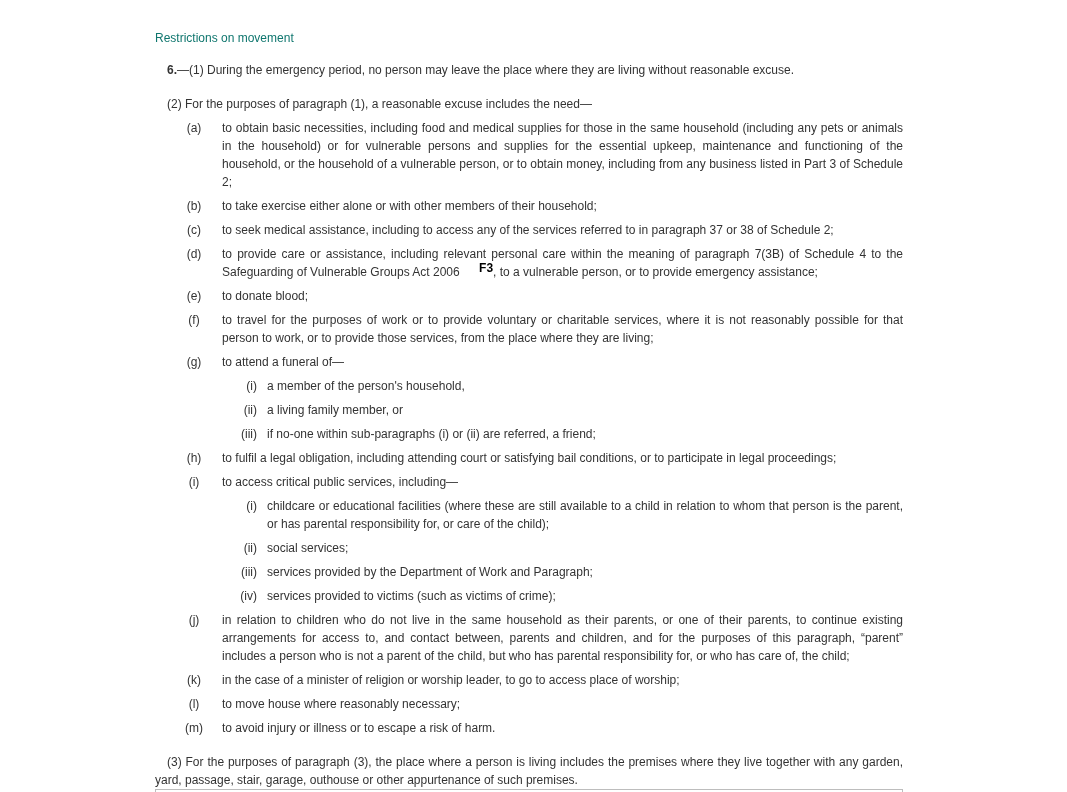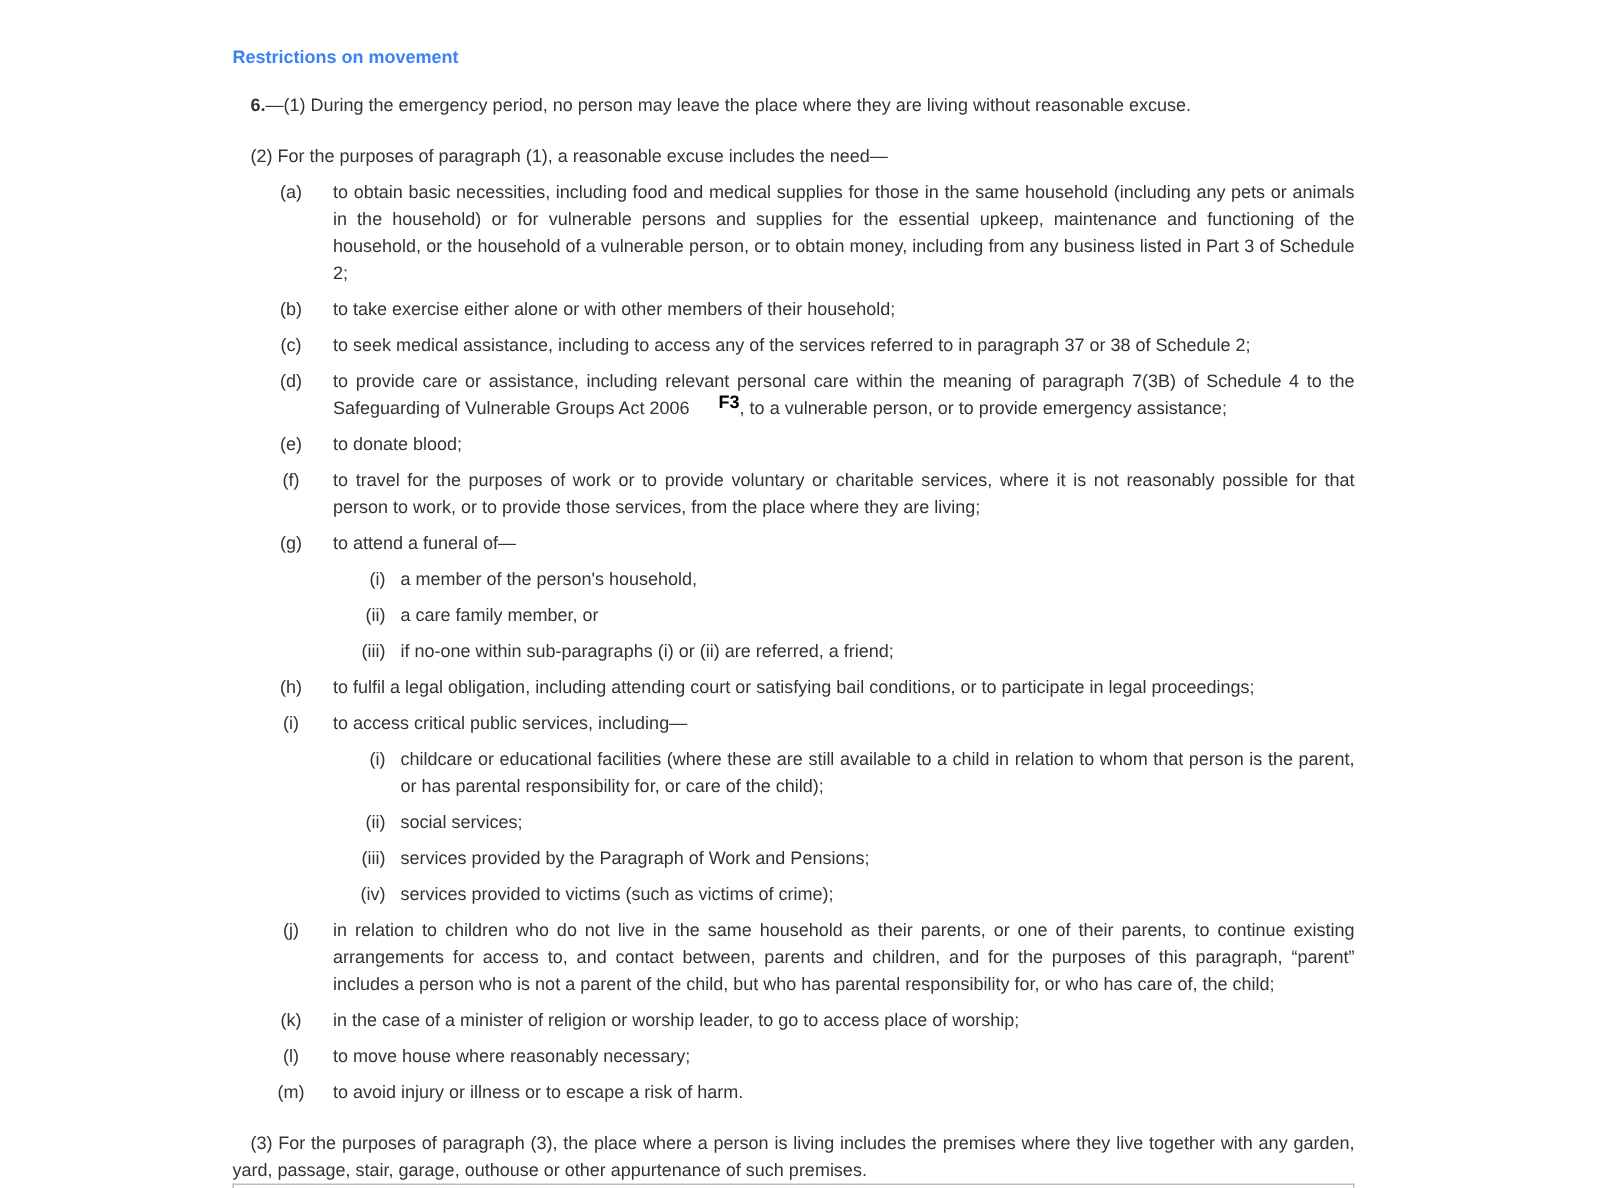--- a/index.html
+++ b/index.html
@@ -2,21 +2,21 @@
 <html><head>
 <meta charset="utf-8">
 <style>
   html, body { margin: 0; padding: 0; background: #ffffff; }
   body {
     width: 1067px; height: 792px; overflow: hidden; position: relative;
     font-family: "Liberation Sans", sans-serif;
     font-size: 12px; color: #333333;
   }
   .doc { position: absolute; left: 155px; top: 31px; width: 748px; }
-  .heading { font-weight: bold; color: #3b82f6; font-size: 12px; line-height: 14px; height: 14px; margin-bottom: 8px; }
+  .heading { font-weight: normal; color: #0f766e; font-size: 12px; line-height: 14px; height: 14px; margin-bottom: 8px; }
   .para { line-height: 18px; margin: 16px 0 6px 12px; }
   .para b { font-weight: bold; color: #333; }
   .para.flush { margin-left: 0; text-indent: 12px; text-align: justify; }
   .item { position: relative; line-height: 18px; margin-bottom: 6px; padding-left: 67px; text-align: justify; }
   .item .num { position: absolute; left: 24px; width: 30px; text-align: center; }
   .sub { position: relative; line-height: 18px; margin-bottom: 6px; padding-left: 112px; text-align: justify; }
   .sub .num { position: absolute; left: 76px; width: 26px; text-align: right; }
   .fn { font-weight: bold; font-size: 12px; position: relative; top: -4px; color: #000; padding-left: 16px; }
   .box { position: absolute; left: 155px; top: 789px; width: 746px; height: 20px; border: 1px solid #bdbdbd; border-bottom: none; }
 </style>
@@ -30,27 +30,27 @@
   <div class="para">(2) For the purposes of paragraph (1), a reasonable excuse includes the need—</div>
 
   <div class="item"><span class="num">(a)</span><span>to obtain basic necessities, including food and medical supplies for those in the same household (including any pets or animals in the household) or for vulnerable persons and supplies for the essential upkeep, maintenance and functioning of the household, or the household of a vulnerable person, or to obtain money, including from any business listed in Part 3 of Schedule 2;</span></div>
   <div class="item"><span class="num">(b)</span><span>to take exercise either alone or with other members of their household;</span></div>
   <div class="item"><span class="num">(c)</span><span>to seek medical assistance, including to access any of the services referred to in paragraph 37 or 38 of Schedule 2;</span></div>
   <div class="item"><span class="num">(d)</span><span>to provide care or assistance, including relevant personal care within the meaning of paragraph 7(3B) of Schedule 4 to the Safeguarding of Vulnerable Groups Act 2006 </span><span class="fn">F3</span><span>, to a vulnerable person, or to provide emergency assistance;</span></div>
   <div class="item"><span class="num">(e)</span><span>to donate blood;</span></div>
   <div class="item"><span class="num">(f)</span><span>to travel for the purposes of work or to provide voluntary or charitable services, where it is not reasonably possible for that person to work, or to provide those services, from the place where they are living;</span></div>
   <div class="item"><span class="num">(g)</span><span>to attend a funeral of—</span></div>
   <div class="sub"><span class="num">(i)</span><span>a member of the person's household,</span></div>
-  <div class="sub"><span class="num">(ii)</span><span>a care family member, or</span></div>
+  <div class="sub"><span class="num">(ii)</span><span>a living family member, or</span></div>
   <div class="sub"><span class="num">(iii)</span><span>if no-one within sub-paragraphs (i) or (ii) are referred, a friend;</span></div>
   <div class="item"><span class="num">(h)</span><span>to fulfil a legal obligation, including attending court or satisfying bail conditions, or to participate in legal proceedings;</span></div>
   <div class="item"><span class="num">(i)</span><span>to access critical public services, including—</span></div>
   <div class="sub"><span class="num">(i)</span><span>childcare or educational facilities (where these are still available to a child in relation to whom that person is the parent, or has parental responsibility for, or care of the child);</span></div>
   <div class="sub"><span class="num">(ii)</span><span>social services;</span></div>
-  <div class="sub"><span class="num">(iii)</span><span>services provided by the Paragraph of Work and Pensions;</span></div>
+  <div class="sub"><span class="num">(iii)</span><span>services provided by the Department of Work and Paragraph;</span></div>
   <div class="sub"><span class="num">(iv)</span><span>services provided to victims (such as victims of crime);</span></div>
   <div class="item"><span class="num">(j)</span><span>in relation to children who do not live in the same household as their parents, or one of their parents, to continue existing arrangements for access to, and contact between, parents and children, and for the purposes of this paragraph, “parent” includes a person who is not a parent of the child, but who has parental responsibility for, or who has care of, the child;</span></div>
   <div class="item"><span class="num">(k)</span><span>in the case of a minister of religion or worship leader, to go to access place of worship;</span></div>
   <div class="item"><span class="num">(l)</span><span>to move house where reasonably necessary;</span></div>
   <div class="item"><span class="num">(m)</span><span>to avoid injury or illness or to escape a risk of harm.</span></div>
 
   <div class="para flush">(3) For the purposes of paragraph (3), the place where a person is living includes the premises where they live together with any garden, yard, passage, stair, garage, outhouse or other appurtenance of such premises.</div>
   <div class="para">(4) Paragraph (1) does not apply to any person who is homeless.</div>
 </div>
 

